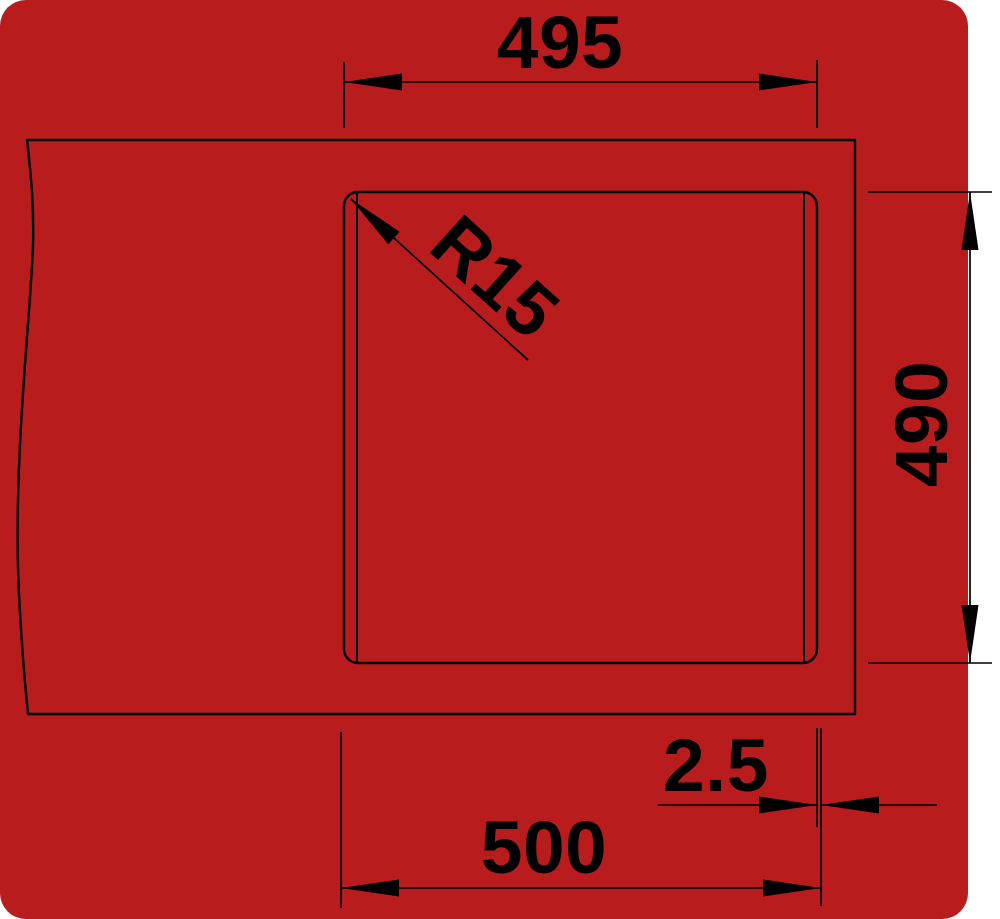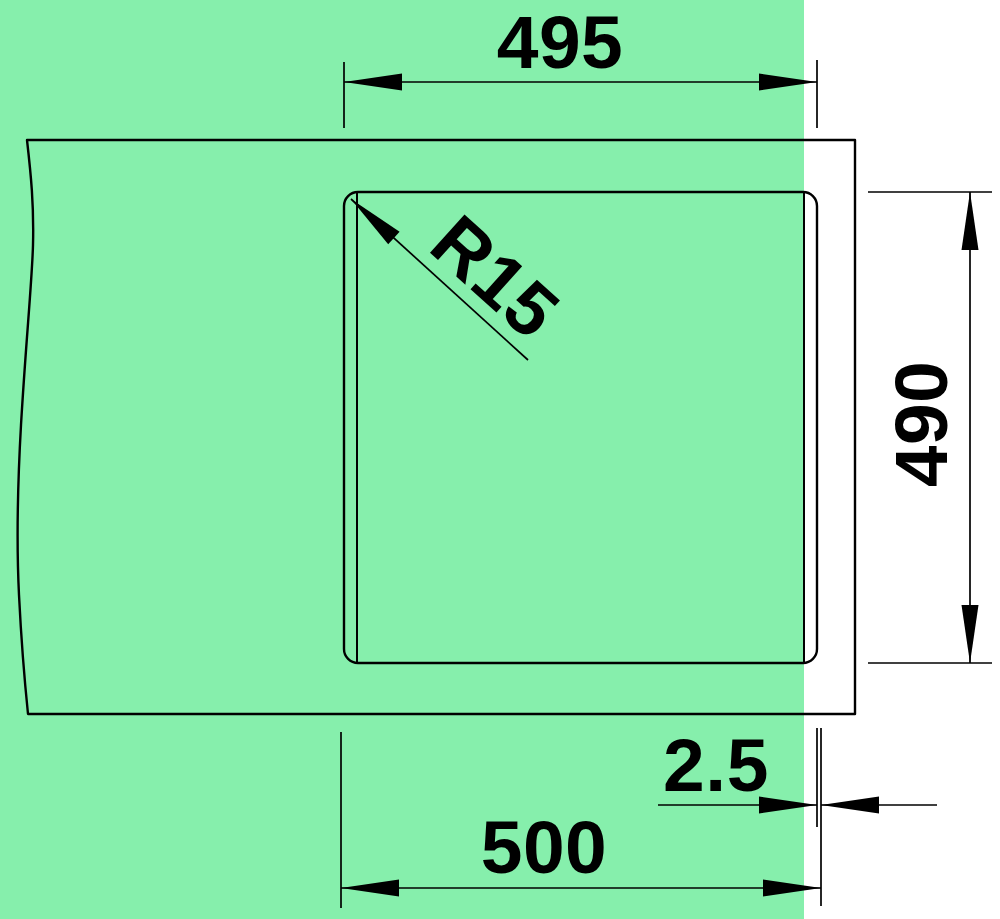--- a/index.html
+++ b/index.html
@@ -5,23 +5,24 @@
   html, body {
     margin: 0;
     padding: 0;
     background: #ffffff;
     width: 1000px;
     height: 919px;
     overflow: hidden;
   }
   .canvas {
     position: relative;
-    width: 804px;
+    width: 968px;
     height: 919px;
-    background: #86efac;
+    background: #b91c1c;
+    border-radius: 26px;
   }
   svg {
     display: block;
   }
   .dim-label {
     font-family: "Liberation Sans", sans-serif;
     font-weight: bold;
     font-size: 75px;
     letter-spacing: 0.5px;
   }

